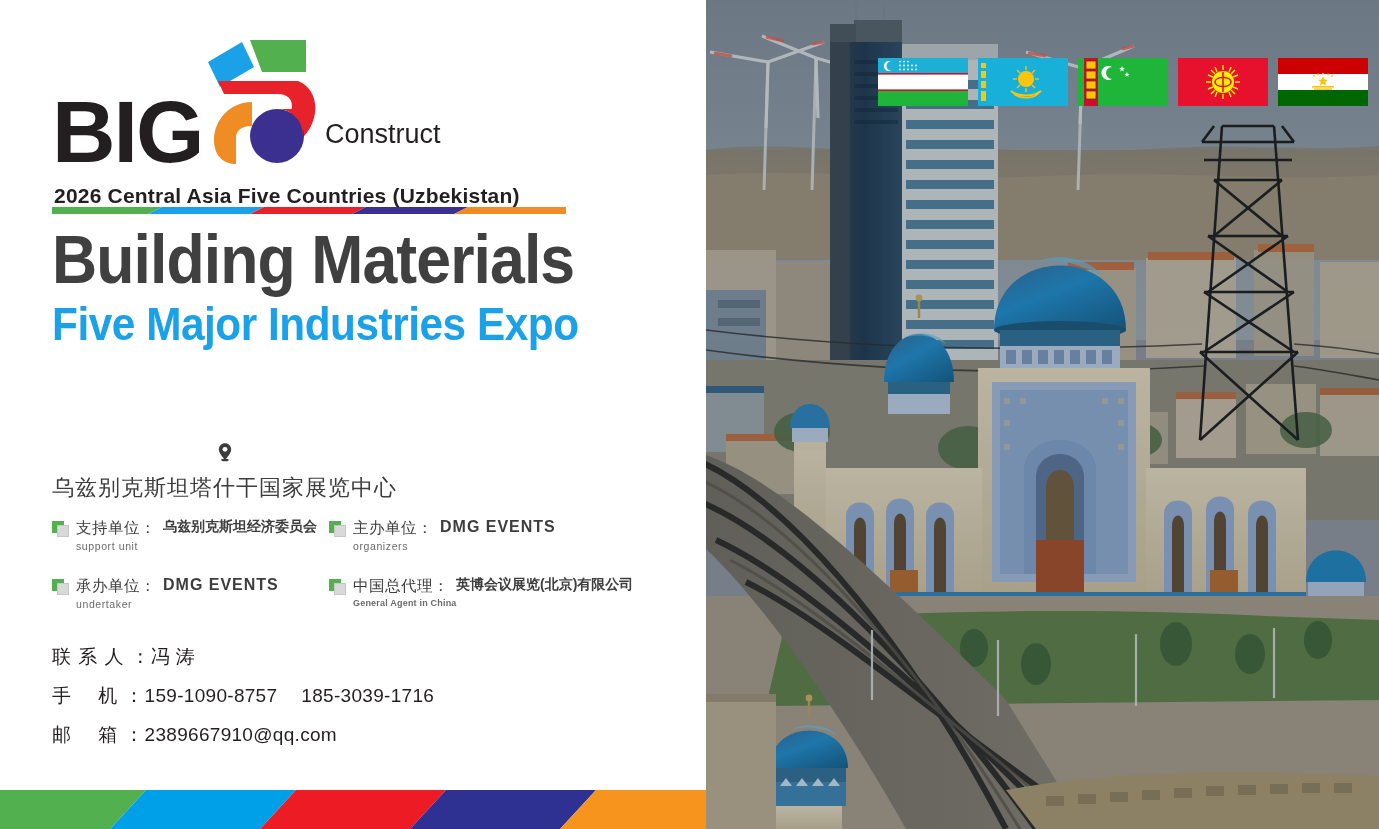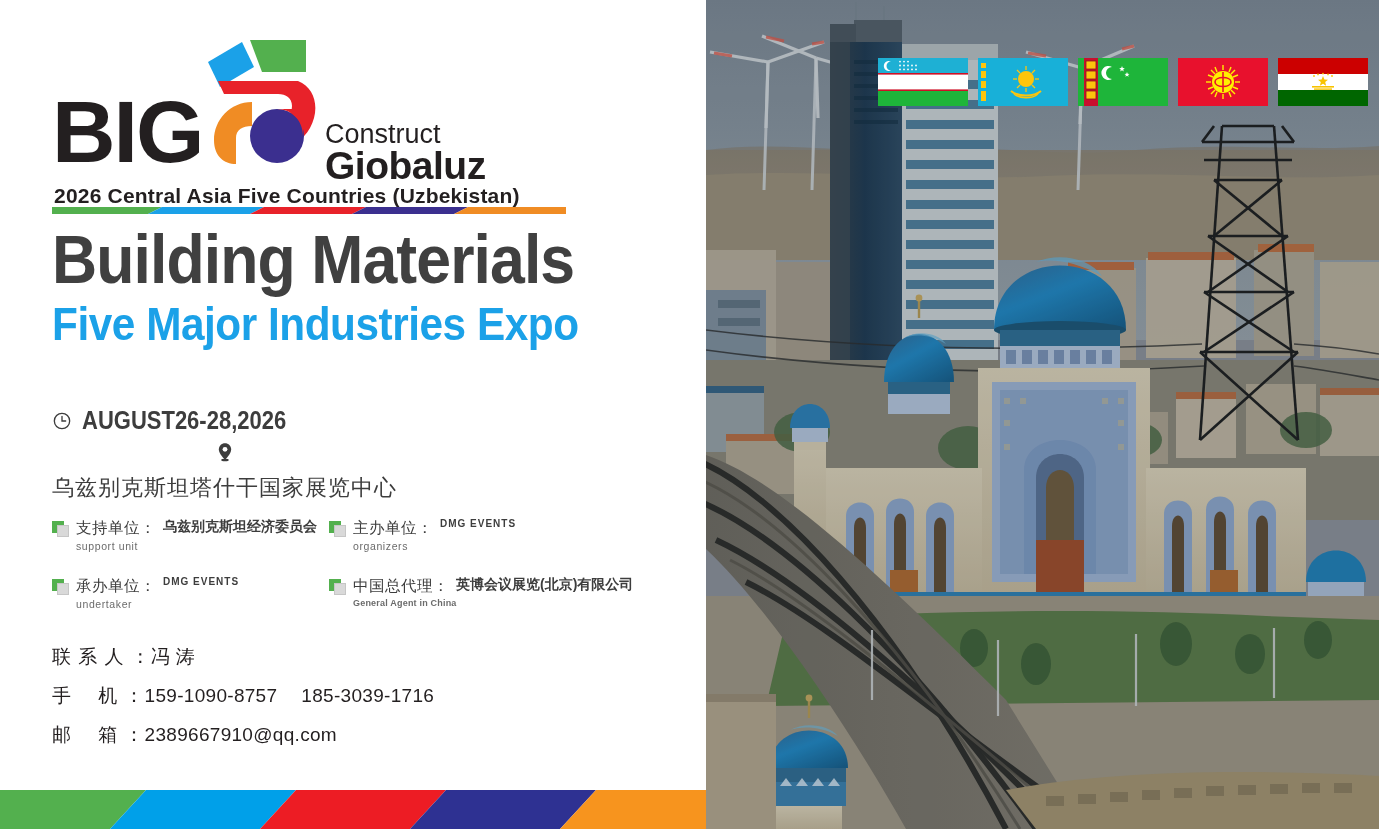--- a/index.html
+++ b/index.html
@@ -51,21 +51,21 @@
   .u1 { left:0px;   top:0px; }
   .u2 { left:277px; top:0px; }
   .u3 { left:0px;   top:58px; }
   .u4 { left:277px; top:58px; }
   .unit-head { display:flex; align-items:flex-start; gap:7px; white-space:nowrap; }
   .sqmark { position:relative; width:17px; height:16px; flex:0 0 auto; margin-top:3px; }
   .sqmark i { position:absolute; display:block; }
   .sqmark .g { left:0; top:0; width:12px; height:12px; background:#53b04e; }
   .sqmark .s { left:5px; top:4px; width:12px; height:12px; background:#d9d9d9; border:1px solid #c6c6c6;}
   .unit-cn { font-size:15.5px; font-weight:normal; color:#3d3d3d; letter-spacing:0.5px; }
-  .unit-val { font-size:10px; font-weight:bold; color:#3d3d3d; letter-spacing:1px; }
+  .unit-val { font-size:16px; font-weight:bold; color:#3d3d3d; letter-spacing:1px; }
   .unit-val.cnv { font-size:14px; letter-spacing:0; }
   .unit-en { font-size:10.5px; color:#6b6b6b; letter-spacing:0.6px; margin-left:24px; margin-top:1px;
              white-space:nowrap; }
   .unit-en.tiny { font-size:9px; font-weight:bold; letter-spacing:0.2px; }
 
   
   .contacts { position:absolute; left:52px; top:644px; }
   .crow { display:flex; align-items:baseline; margin-bottom:13px; white-space:nowrap; }
   .clabel { font-size:19px; color:#231f20; letter-spacing:1px; }
   .clabel.spread { letter-spacing:1px; }
@@ -108,44 +108,36 @@
         <path d="M50 66 C28 66 12 84 12 104 C12 120 22 128 34 128 L34 102
                  C34 94 40 90 50 90 Z" fill="#f08c24"></path>
 
         <circle cx="75" cy="100" r="27" fill="#3b2f8f"></circle>
 
         <path d="M75 73 C90 73 101 85 101 100 L101 73 Z" fill="#e8222a"></path>
       </svg>
 
       <div class="logo-words">
         <div class="logo-construct">Construct</div>
-        <div class="logo-giobaluz">Giobaluz</div>
       </div>
     </div>
 
     <div class="subhead">2026 Central Asia Five Countries (Uzbekistan)</div>
 
     <svg class="rainbow-rule" viewBox="0 0 514 7" preserveAspectRatio="none">
       <path d="M0 0 H110 L96 7 H0 Z" fill="#53b04e"></path>
       <path d="M110 0 H212 L198 7 H96 Z" fill="#1ba1e8"></path>
       <path d="M212 0 H314 L300 7 H198 Z" fill="#e8222a"></path>
       <path d="M314 0 H416 L402 7 H300 Z" fill="#3b2f8f"></path>
       <path d="M416 0 H514 L514 7 H402 Z" fill="#f08c24"></path>
     </svg>
 
     <div class="title1">Building Materials</div>
     <div class="title2">Five Major Industries Expo</div>
 
-    <div class="meta-row meta-date">
-      <svg class="ico" viewBox="0 0 24 24">
-        <circle cx="12" cy="12" r="9.2" fill="none" stroke="#3d3d3d" stroke-width="1.6"></circle>
-        <path d="M12 6.6 V12 H16.4" fill="none" stroke="#3d3d3d" stroke-width="1.6" stroke-linecap="round"></path>
-      </svg>
-      <span class="meta-text">AUGUST26-28,2026</span>
-    </div>
 
     <div class="meta-row meta-venue">
       <svg class="ico" viewBox="0 0 24 24">
         <path d="M12 1.6 C7.8 1.6 4.6 4.8 4.6 9 C4.6 14.2 12 21.4 12 21.4 C12 21.4 19.4 14.2 19.4 9 C19.4 4.8 16.2 1.6 12 1.6 Z" fill="#3d3d3d"></path>
         <circle cx="12" cy="8.8" r="2.9" fill="#ffffff"></circle>
         <ellipse cx="12" cy="21.6" rx="4.6" ry="1.5" fill="#3d3d3d"></ellipse>
       </svg>
       <span class="meta-text">乌兹别克斯坦塔什干国家展览中心</span>
     </div>
 

